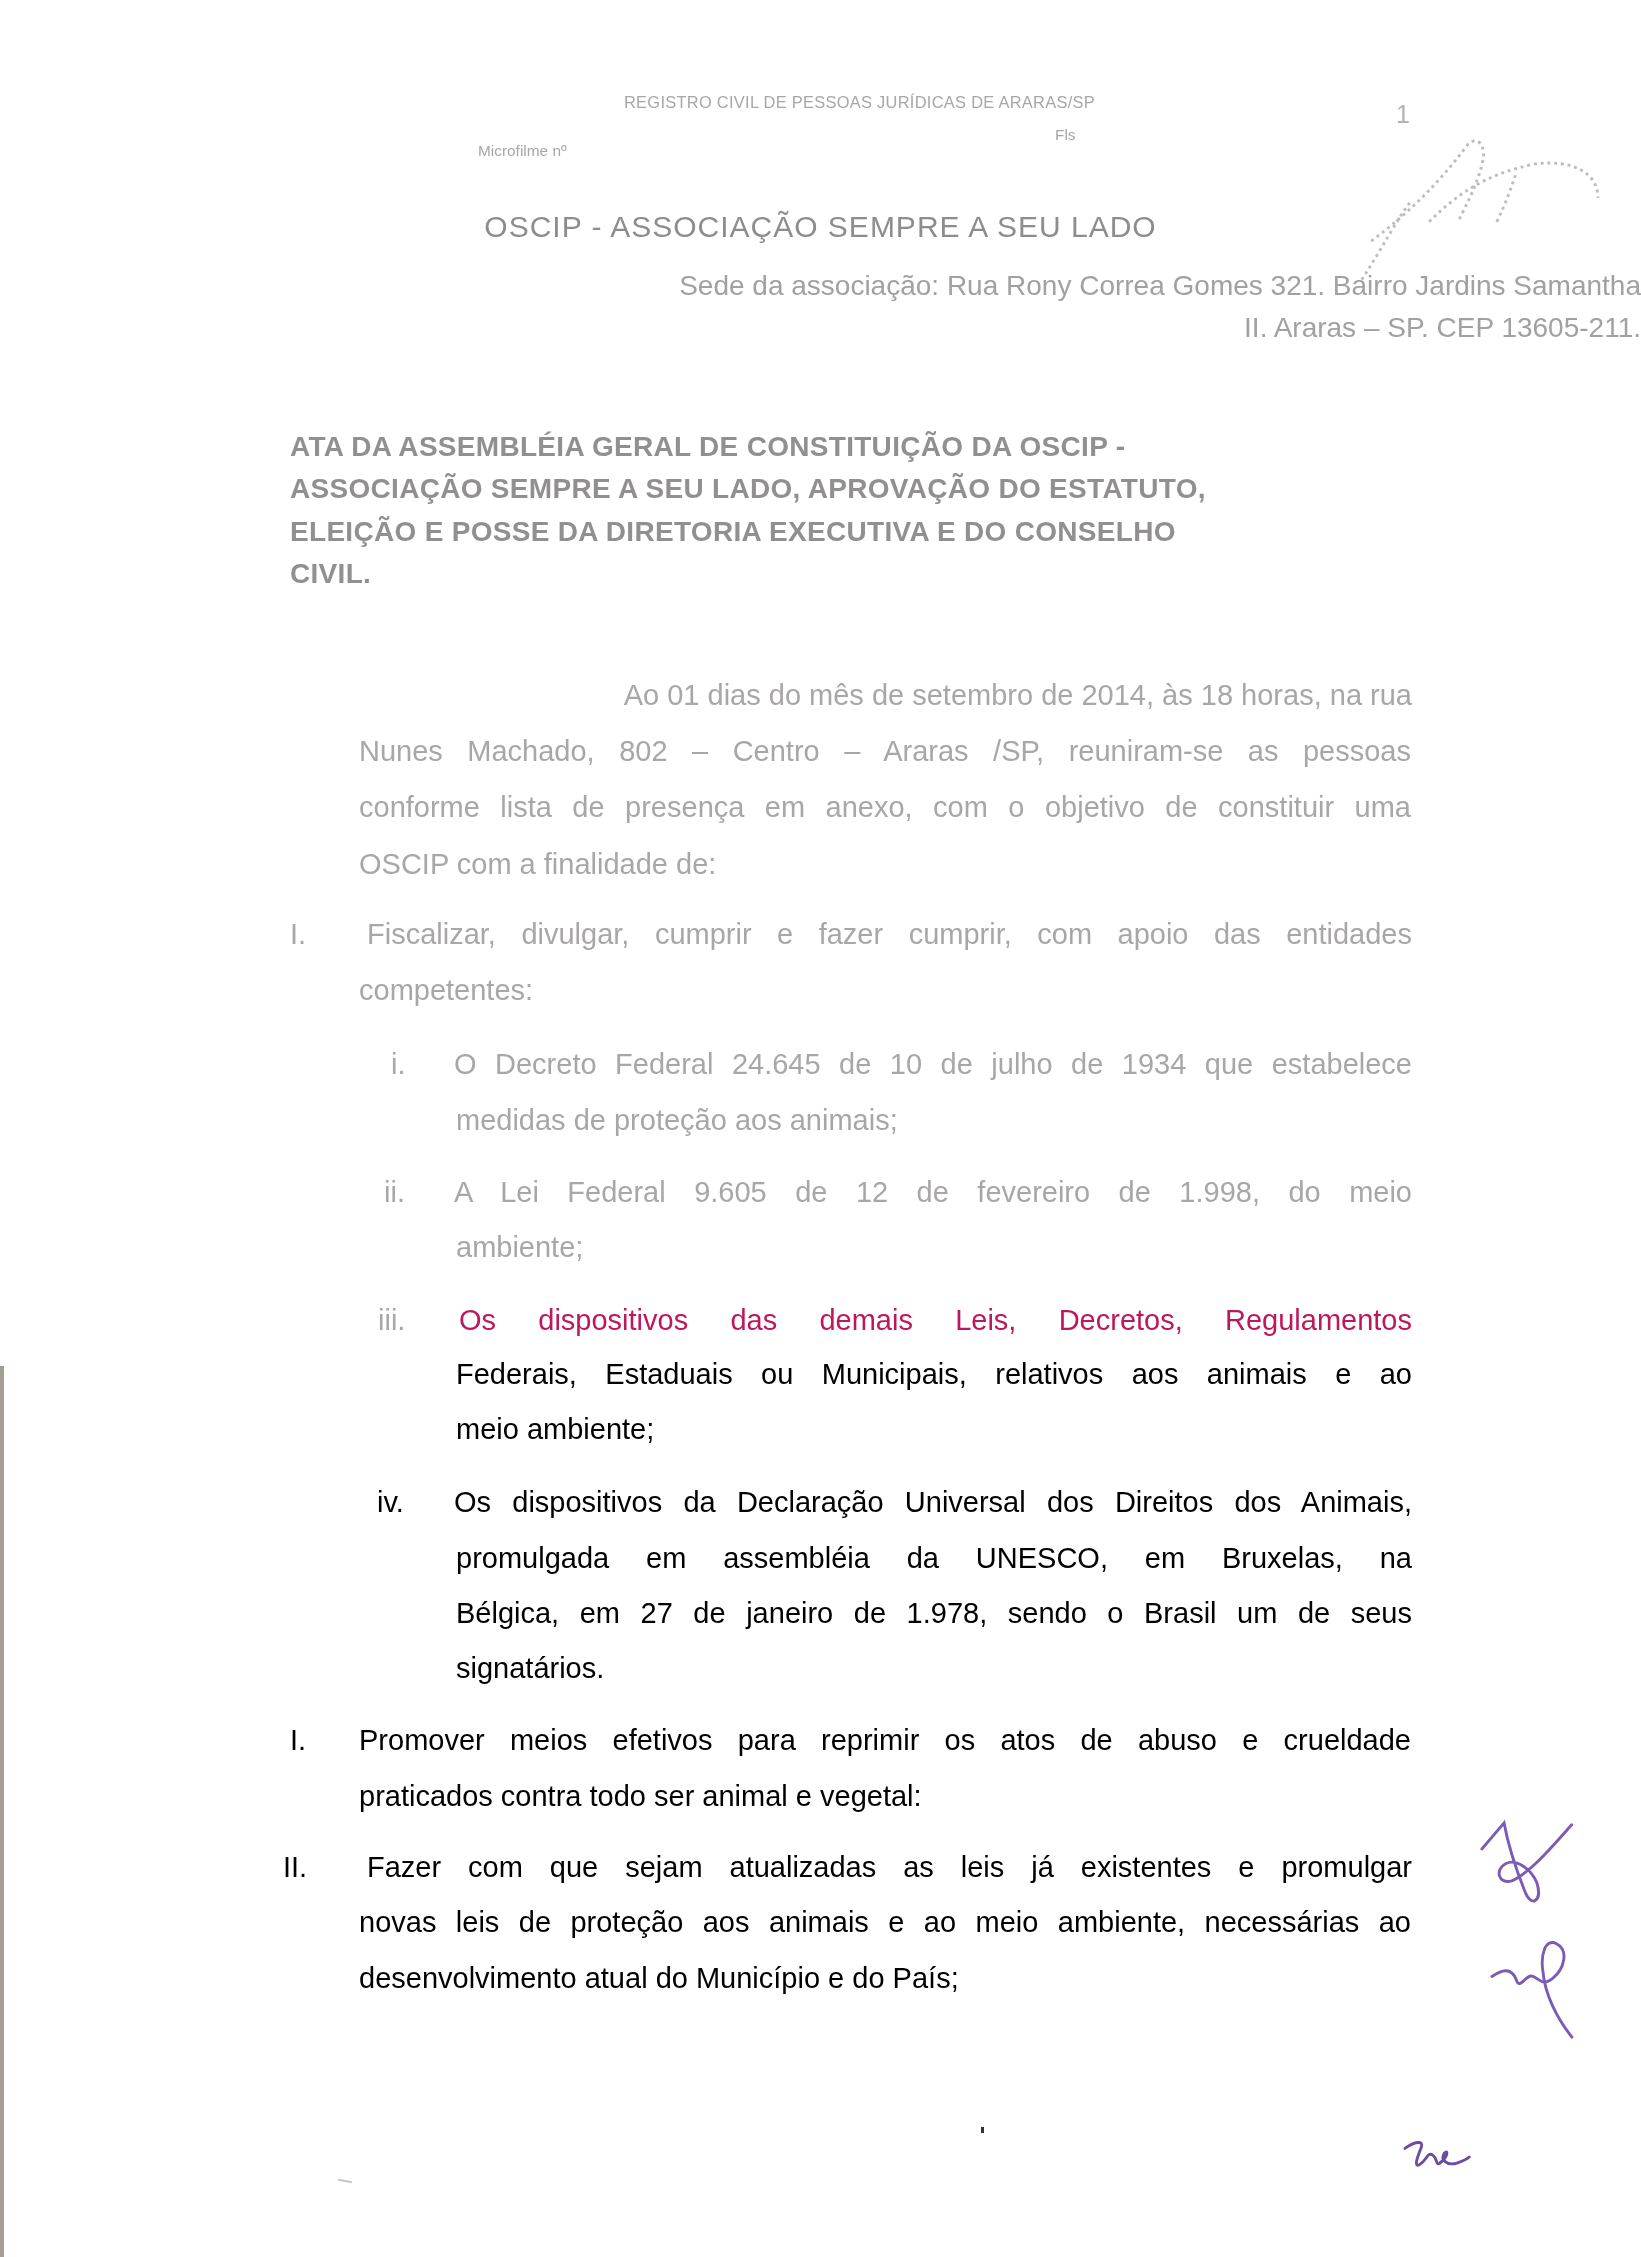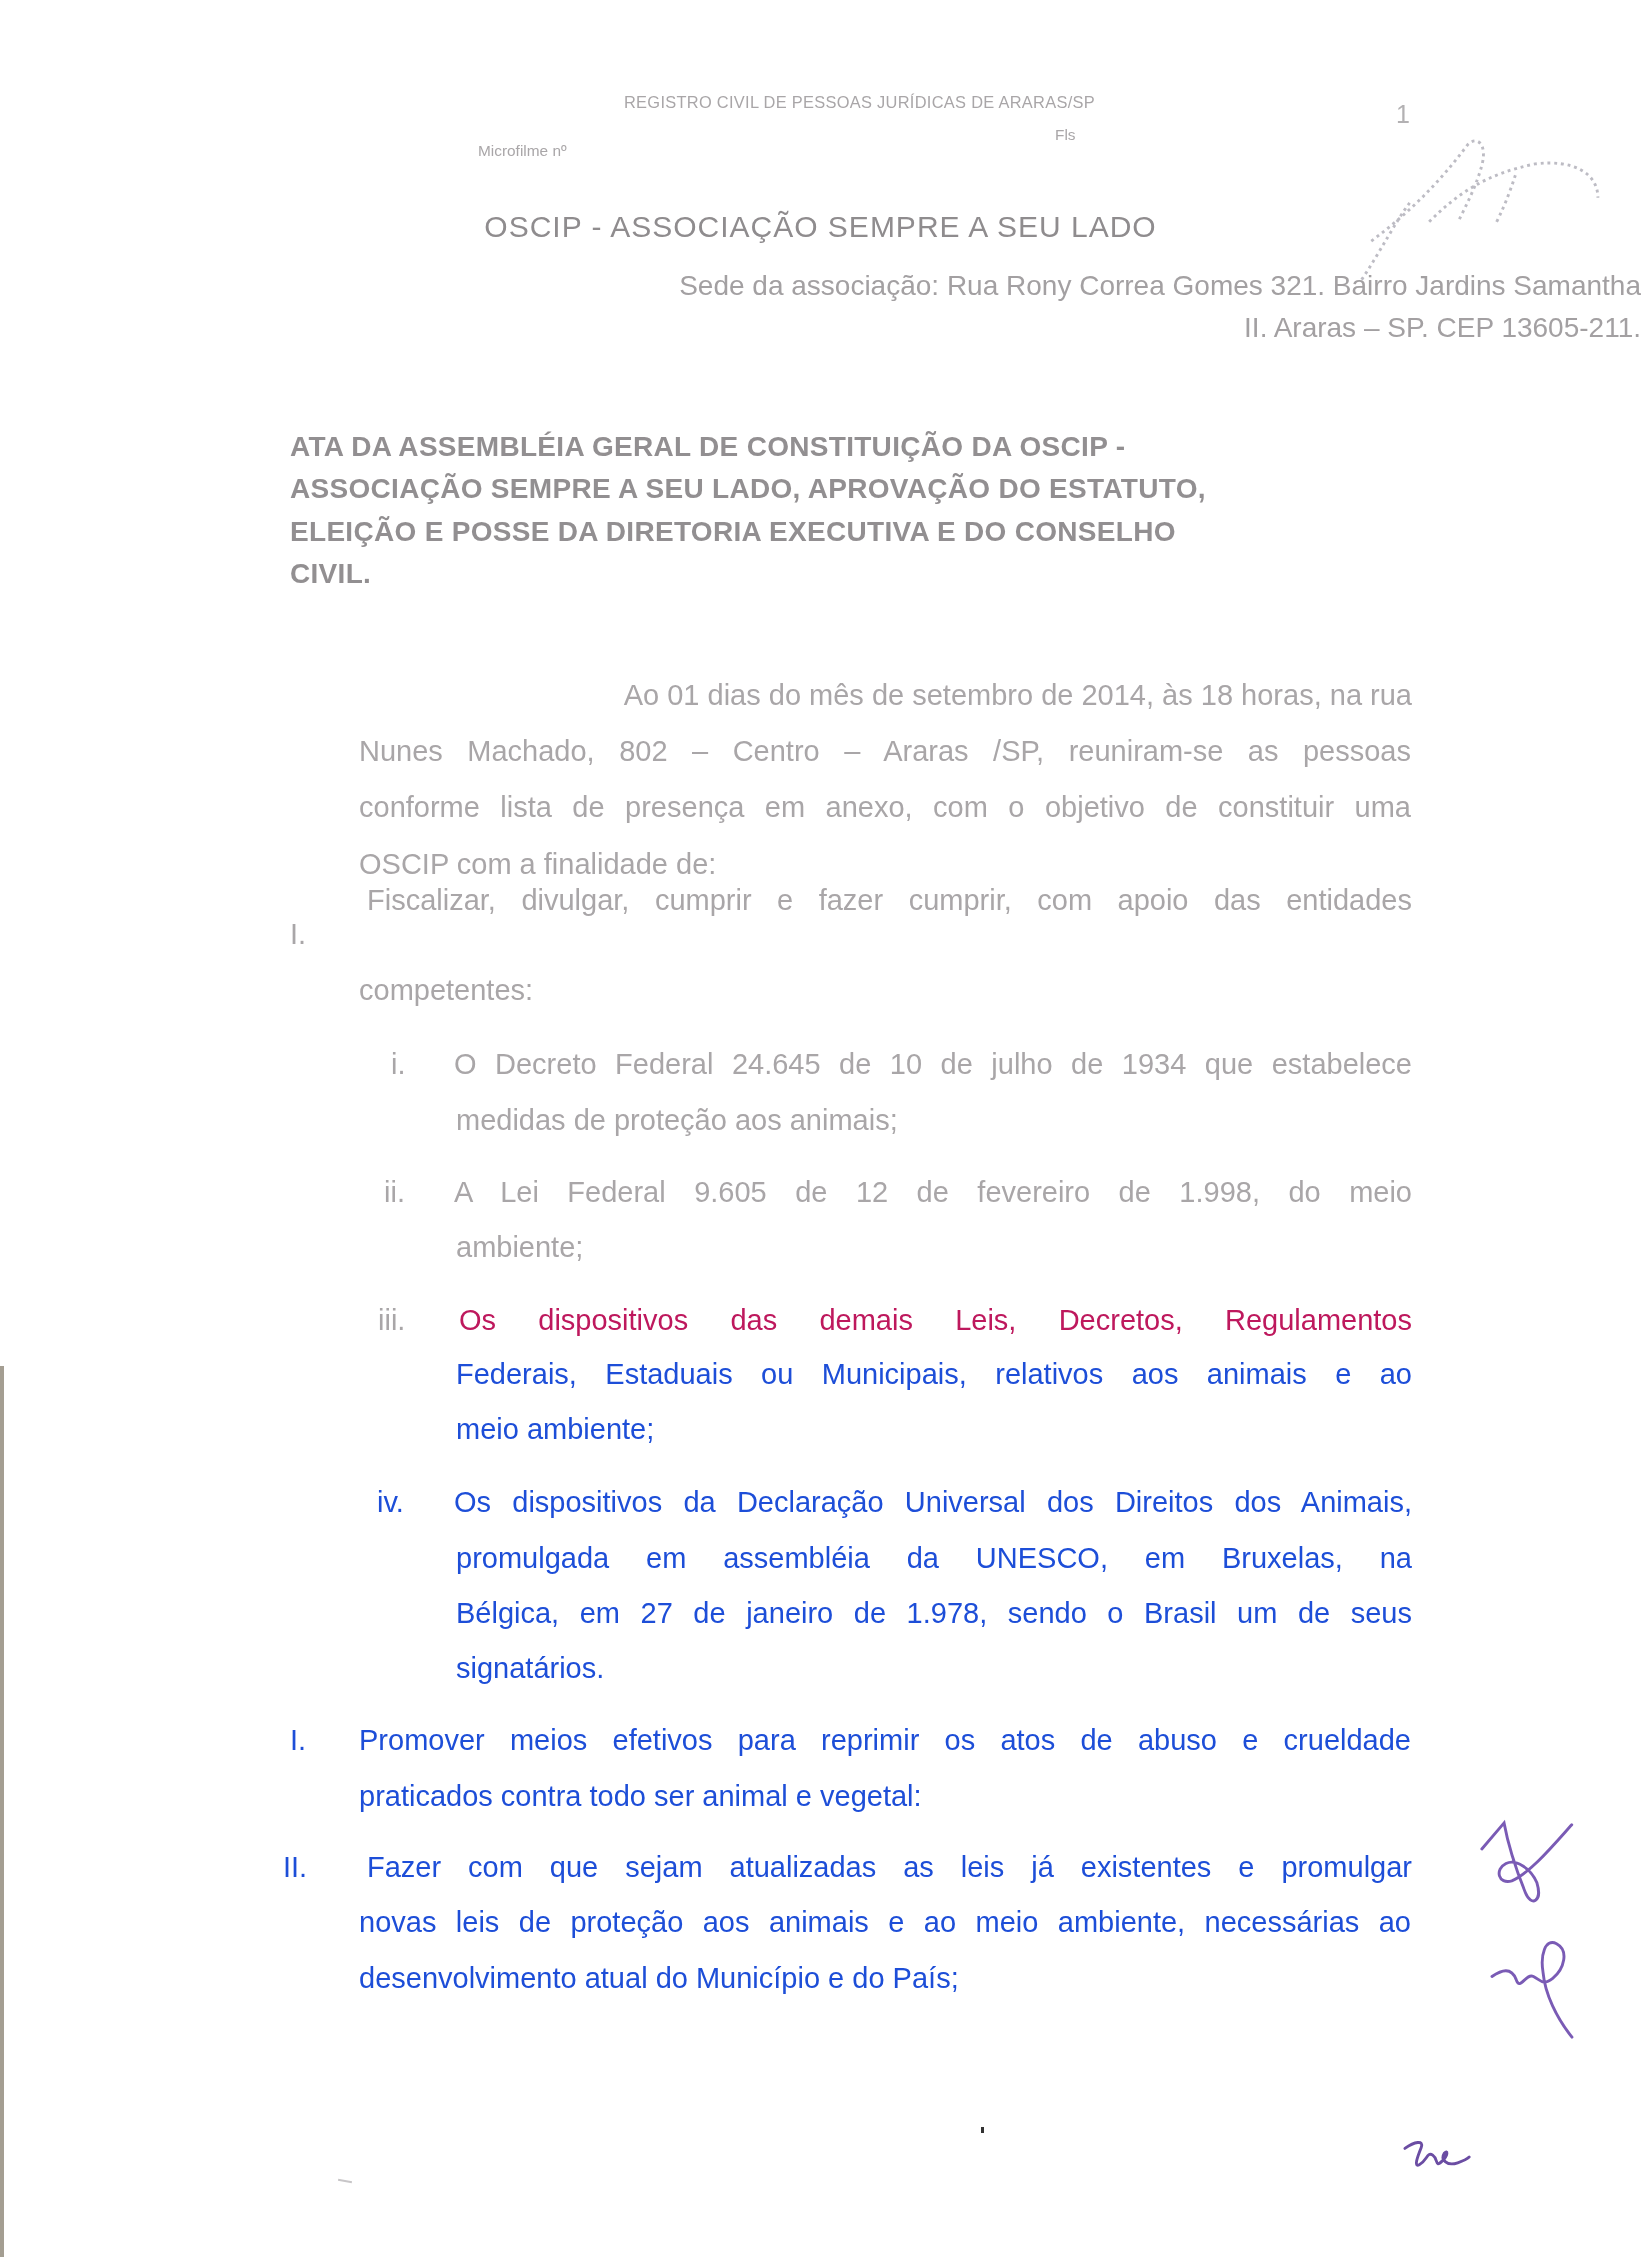--- a/index.html
+++ b/index.html
@@ -4,21 +4,21 @@
 <style>
   html, body { margin: 0; padding: 0; }
   body {
     width: 1641px; height: 2257px; position: relative; overflow: hidden;
     background: #ffffff;
     font-family: "Liberation Sans", "DejaVu Sans", sans-serif;
   }
   .abs { position: absolute; white-space: nowrap; }
   .light { color: #a9a6a8; }
   .mid { color: #be185d; }
-  .dark { color: #1d4ed8; }
+  .dark { color: #000000; }
   .registry { left: 0; width: 1719px; text-align: center; top: 93px; font-size: 16.4px; letter-spacing: 0.3px; }
   .microfilm { left: 478px; top: 126px; font-size: 15.4px; margin-top: 16px; }
   .fls { left: 1055px; top: 126px; font-size: 15.4px; }
   .pagenum { left: 1396px; top: 100px; font-size: 25px; color: #b3b1b3; }
   .title { left: 0; width: 1641px; text-align: center; top: 210px; font-size: 30px; letter-spacing: 1px; color: #8f8c8e; }
   .addr { left: 0; width: 1641px; text-align: right; font-size: 28px; color: #a3a0a2; }
   .ata { left: 290px; width: 1101px; font-size: 28px; font-weight: bold; color: #928f91; letter-spacing: 0.3px; }
   .line { font-size: 29px; }
   .num { font-size: 29px; }
   .left-strip { position: absolute; left: 0; top: 1366px; width: 3.9px; height: 891px; background: #a49e92; }
@@ -49,21 +49,21 @@
 <div class="abs ata" style="top:473px">ASSOCIAÇÃO SEMPRE A SEU LADO, APROVAÇÃO DO ESTATUTO,</div>
 <div class="abs ata" style="top:516px">ELEIÇÃO E POSSE DA DIRETORIA EXECUTIVA E DO CONSELHO</div>
 <div class="abs ata" style="top:558px">CIVIL.</div>
 
 <div class="abs line light" style="left:452px;top:679px;width:960px;text-align:right">Ao 01 dias do mês de setembro de 2014, às 18 horas, na rua</div>
 <div class="abs line light" style="left:359px;top:735px;width:1052px;text-align:justify;text-align-last:justify;white-space:normal">Nunes Machado, 802 – Centro – Araras /SP, reuniram-se as pessoas</div>
 <div class="abs line light" style="left:359px;top:791px;width:1052px;text-align:justify;text-align-last:justify;white-space:normal">conforme lista de presença em anexo, com o objetivo de constituir uma</div>
 <div class="abs line light" style="left:359px;top:848px">OSCIP  com a finalidade de:</div>
 
 <div class="abs num light" style="left:290px;top:918px">I.</div>
-<div class="abs line light" style="left:367px;top:884px;width:1045px;text-align:justify;text-align-last:justify;white-space:normal">Fiscalizar, divulgar, cumprir e fazer cumprir, com apoio das entidades</div>
+<div class="abs line light" style="left:367px;top:918px;width:1045px;text-align:justify;text-align-last:justify;white-space:normal">Fiscalizar, divulgar, cumprir e fazer cumprir, com apoio das entidades</div>
 <div class="abs line light" style="left:359px;top:974px">competentes:</div>
 
 <div class="abs num light" style="left:391px;top:1048px">i.</div>
 <div class="abs line light" style="left:454px;top:1048px;width:958px;text-align:justify;text-align-last:justify;white-space:normal">O Decreto Federal 24.645 de 10 de julho de 1934 que estabelece</div>
 <div class="abs line light" style="left:456px;top:1104px">medidas de proteção aos animais;</div>
 
 <div class="abs num light" style="left:384px;top:1176px">ii.</div>
 <div class="abs line light" style="left:454px;top:1176px;width:958px;text-align:justify;text-align-last:justify;white-space:normal">A Lei Federal 9.605 de 12 de fevereiro de 1.998, do meio</div>
 <div class="abs line light" style="left:456px;top:1231px">ambiente;</div>
 

